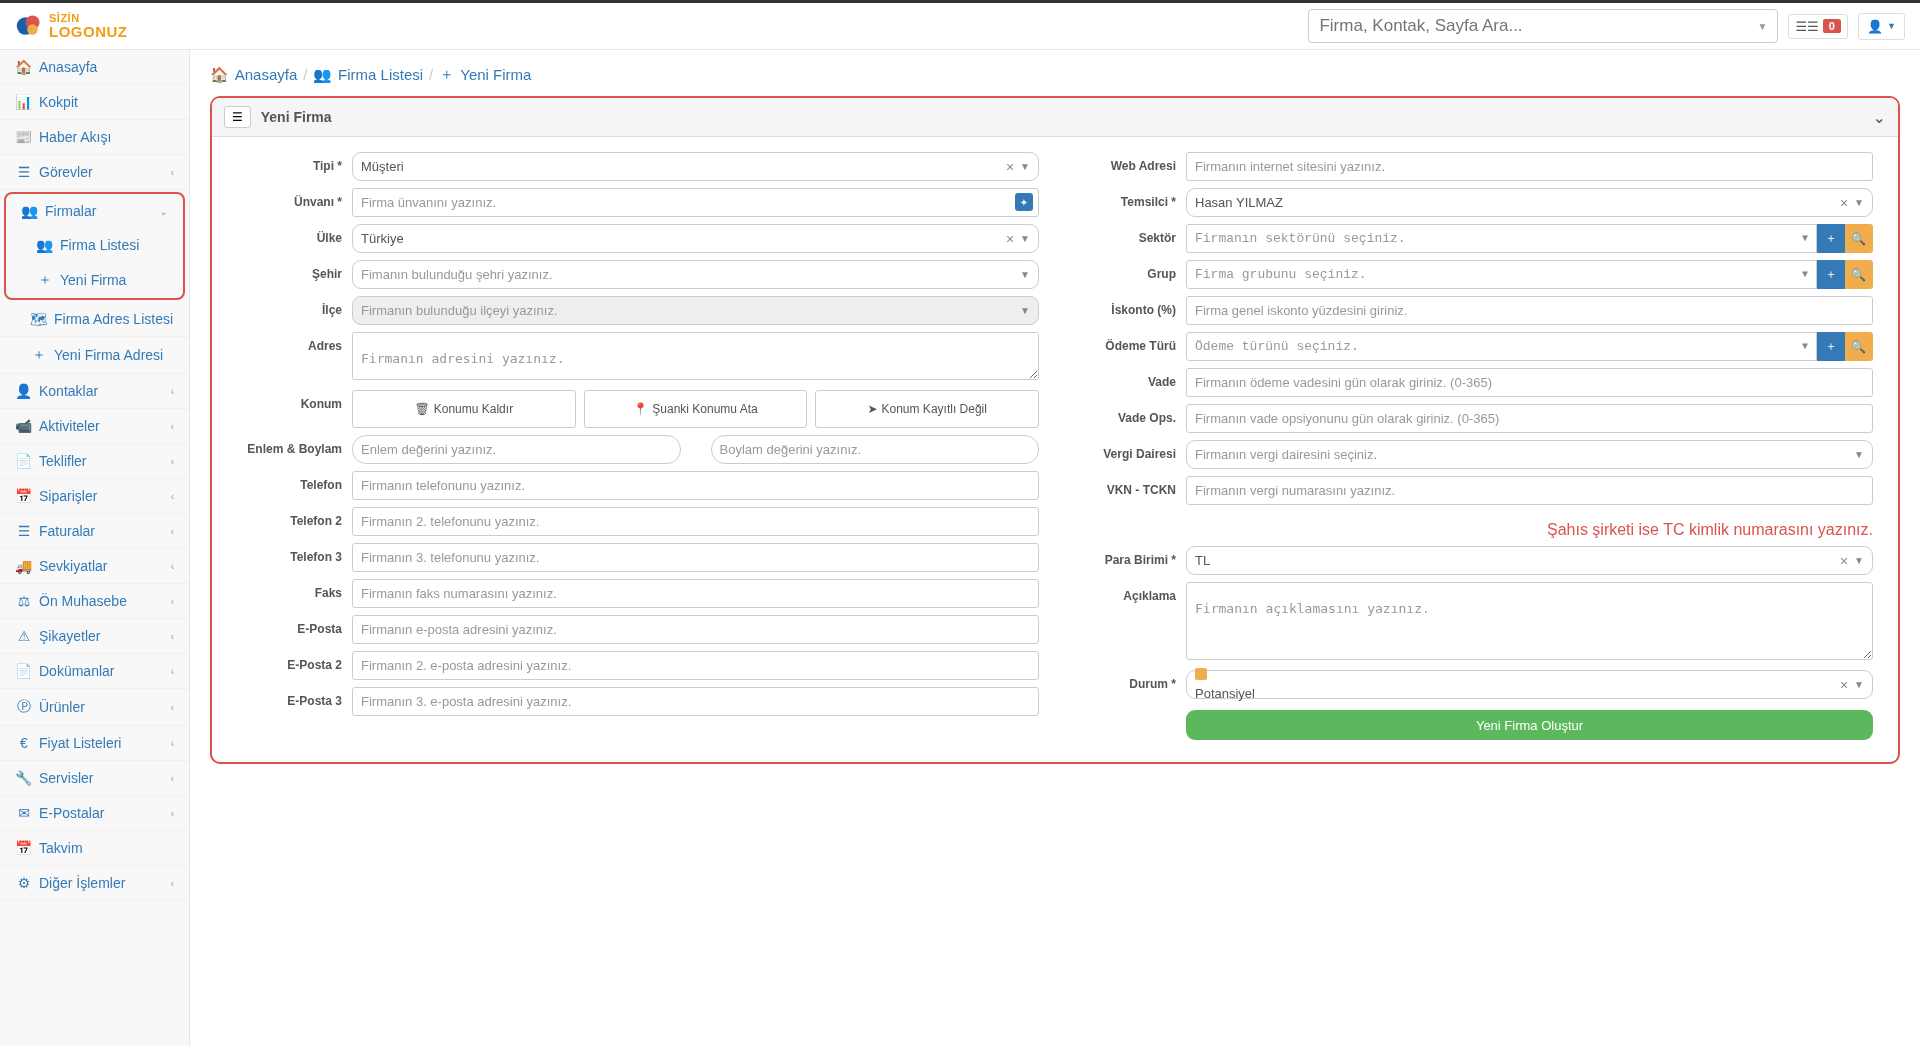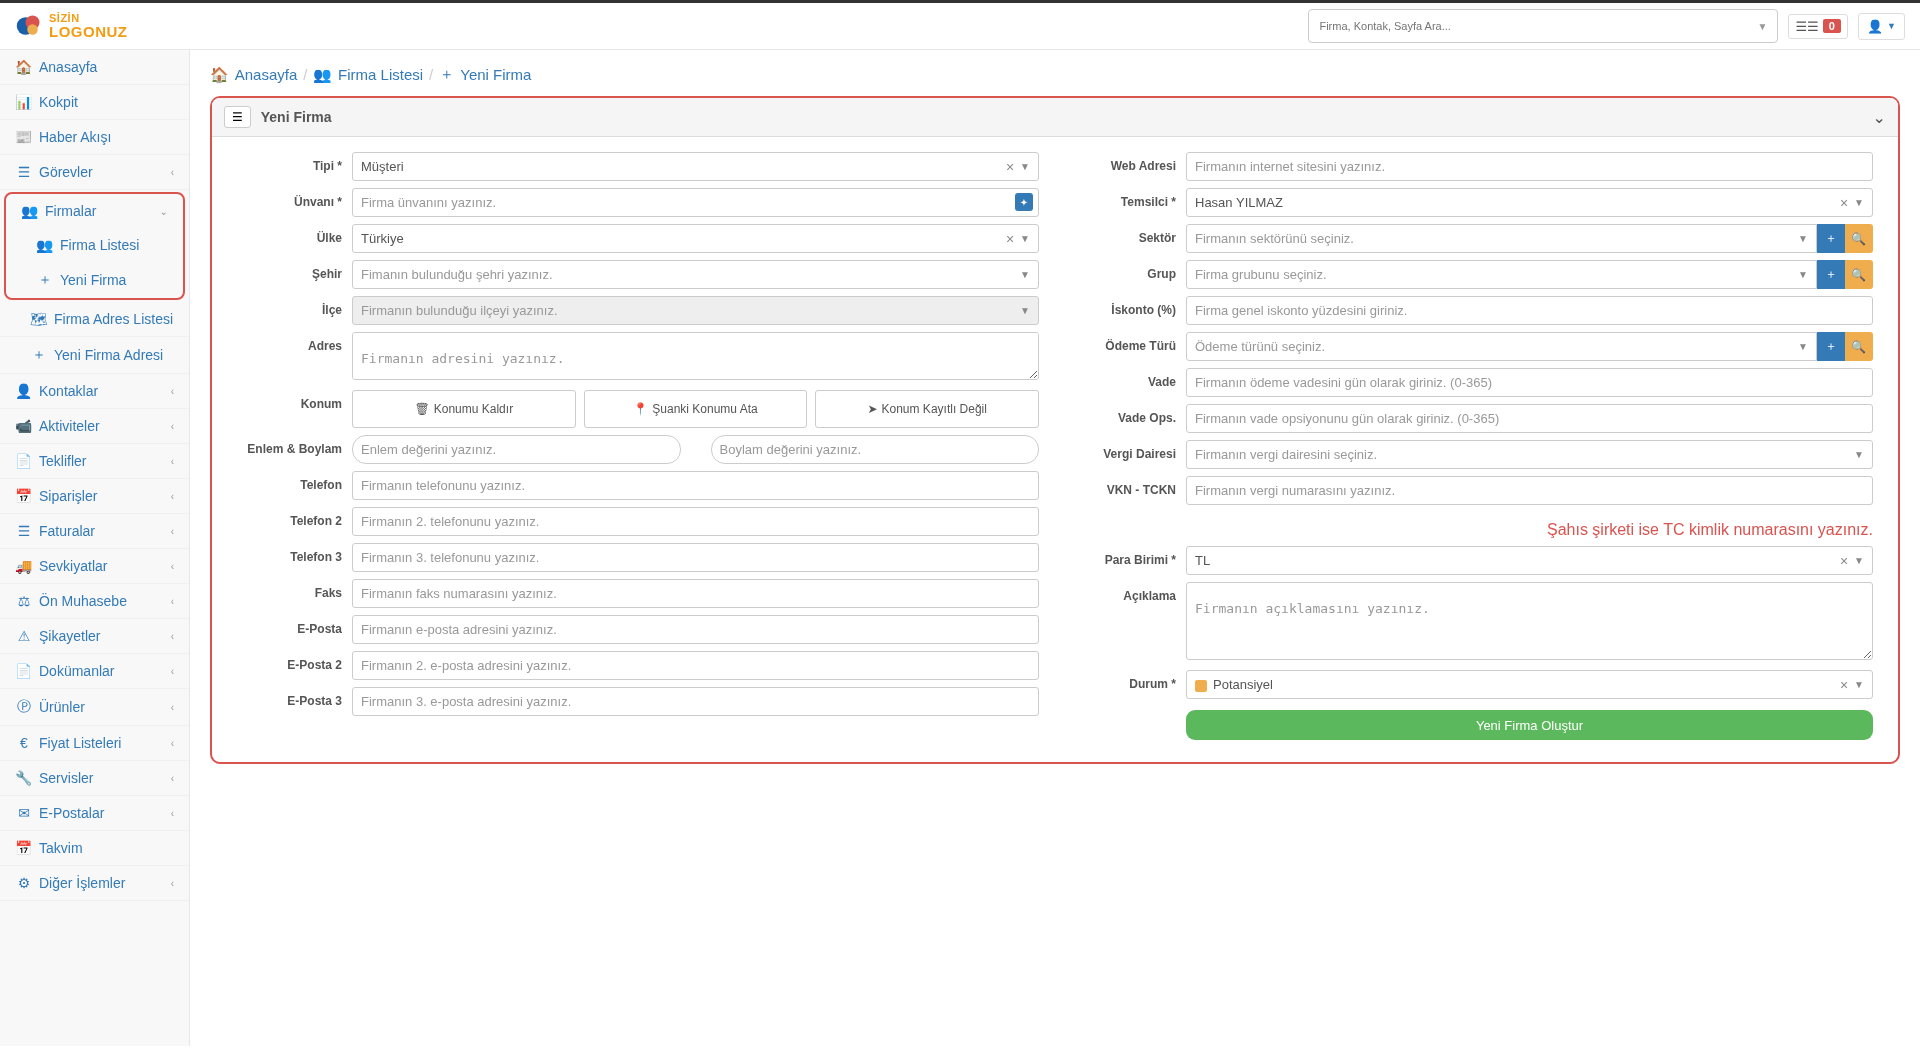--- a/index.html
+++ b/index.html
@@ -6,21 +6,21 @@
 body { font-family: -apple-system, "Helvetica Neue", Arial, sans-serif; font-size: 13px; color: #555; background: #fff; }
 .top-bar { height: 3px; background: #333; }
 .header { display: flex; align-items: center; padding: 6px 15px; border-bottom: 1px solid #e7e7e7; gap: 40px; }
 .logo { display: flex; align-items: center; gap: 6px; }
 .logo-icon { width: 28px; height: 28px; }
 .logo-text { display: flex; flex-direction: column; line-height: 1; }
 .logo-line1 { color: #f39c12; font-size: 11px; font-weight: 600; letter-spacing: 0.5px; }
 .logo-line2 { color: #f39c12; font-size: 15px; font-weight: 700; letter-spacing: 0.5px; }
 .header-right { margin-left: auto; display: flex; align-items: center; gap: 10px; }
 .search-box { width: 470px; height: 34px; border: 1px solid #ccc; border-radius: 4px; display: flex; align-items: center; padding: 0 10px; }
-.search-input { flex: 1; border: none; outline: none; font-size: 11px; color: #ef4444; background: transparent; }
+.search-input { flex: 1; border: none; outline: none; font-size: 17px; color: #ef4444; background: transparent; }
 .search-caret { color: #999; font-size: 10px; }
 .badge-group { display: flex; align-items: center; gap: 4px; border: 1px solid #ddd; border-radius: 3px; padding: 4px 6px; }
 .badge-red { background: #d9534f; color: #fff; padding: 1px 6px; border-radius: 2px; font-size: 11px; font-weight: bold; }
 .user-btn { border: 1px solid #ddd; border-radius: 3px; padding: 5px 8px; display: flex; align-items: center; gap: 4px; color: #337ab7; }
 .main { display: flex; }
 .sidebar { width: 190px; background: #f8f8f8; border-right: 1px solid #e7e7e7; min-height: calc(100vh - 52px); }
 .nav-item { display: flex; align-items: center; padding: 9px 15px; color: #337ab7; cursor: pointer; border-bottom: 1px solid #f0f0f0; font-size: 14px; }
 .nav-item .icon { width: 18px; margin-right: 6px; text-align: center; }
 .nav-item .chev { margin-left: auto; font-size: 10px; color: #999; }
 .nav-sub { padding-left: 30px; }
@@ -37,38 +37,38 @@
 .panel-body { padding: 15px 25px; }
 .form-row { display: flex; gap: 32px; }
 .form-col { flex: 1; }
 .form-group { display: flex; align-items: flex-start; margin-bottom: 7px; }
 .form-label { width: 115px; text-align: right; padding-right: 10px; padding-top: 7px; font-size: 12px; color: #555; font-weight: 600; }
 .form-control-wrap { flex: 1; }
 .form-control { width: 100%; height: 29px; border: 1px solid #ccc; border-radius: 3px; padding: 0 8px; font-size: 13px; color: #555; background: #fff; }
 .form-control::placeholder { color: #999; }
 textarea.form-control { height: 48px; padding: 18px 8px; resize: vertical; }
 textarea.form-control.tall { height: 78px; }
-.select-control { display: flex; align-items: center; height: 29px; border: 1px solid #ccc; border-radius: 3px; padding: 0 8px; background: #fff; }
+.select-control { display: flex; align-items: center; height: 29px; border: 1px solid #ccc; border-radius: 9px; padding: 0 8px; background: #fff; }
 .select-value { flex: 1; font-size: 13px; color: #555; }
 .select-placeholder { color: #999; }
 .select-clear { color: #888; margin-right: 6px; cursor: pointer; font-size: 14px; }
 .select-caret { color: #888; font-size: 10px; }
 .select-addon-group { display: flex; }
-.select-addon-group .select-control { flex: 1; border-radius: 3px 0 0 3px; }
+.select-addon-group .select-control { flex: 1; border-radius: 3px 0 0 3px; font-family: Liberation Mono, monospace; }
 .addon-btn { width: 28px; height: 29px; display: flex; align-items: center; justify-content: center; color: #fff; font-size: 12px; border: none; cursor: pointer; }
 .addon-add { background: #337ab7; }
 .addon-search { background: #f0ad4e; border-radius: 0 3px 3px 0; }
 .input-with-badge { position: relative; }
 .input-badge { position: absolute; right: 6px; top: 5px; width: 18px; height: 18px; background: #337ab7; border-radius: 3px; display: flex; align-items: center; justify-content: center; color: #fff; font-size: 10px; }
 .btn-row { display: flex; gap: 8px; }
 .btn { flex: 1; height: 38px; border: 1px solid #ccc; background: #fff; border-radius: 3px; font-size: 12px; color: #555; display: flex; align-items: center; justify-content: center; gap: 4px; cursor: pointer; padding: 0 6px; text-align: center; line-height: 1.2; }
 .dual-input { display: flex; gap: 30px; }
 .dual-input .form-control { flex: 1; border-radius: 14px; }
 .hint-text { color: #d9534f; font-size: 16px; margin-top: 16px; text-align: right; }
-.status-select .select-value { display: flex; align-items: flex-end; gap: 6px; }
+.status-select .select-value { display: flex; align-items: flex-start; gap: 6px; flex-direction: column; }
 .status-square { width: 12px; height: 12px; background: #f0ad4e; border-radius: 2px; }
 .submit-btn { width: 100%; height: 30px; background: #5cb85c; color: #fff; border: none; border-radius: 9px; font-size: 13px; cursor: pointer; margin-top: 4px; }
 </style>
 </head>
 <body>
 
 <div class="top-bar"></div>
 
 <div class="header">
   <div class="logo">

